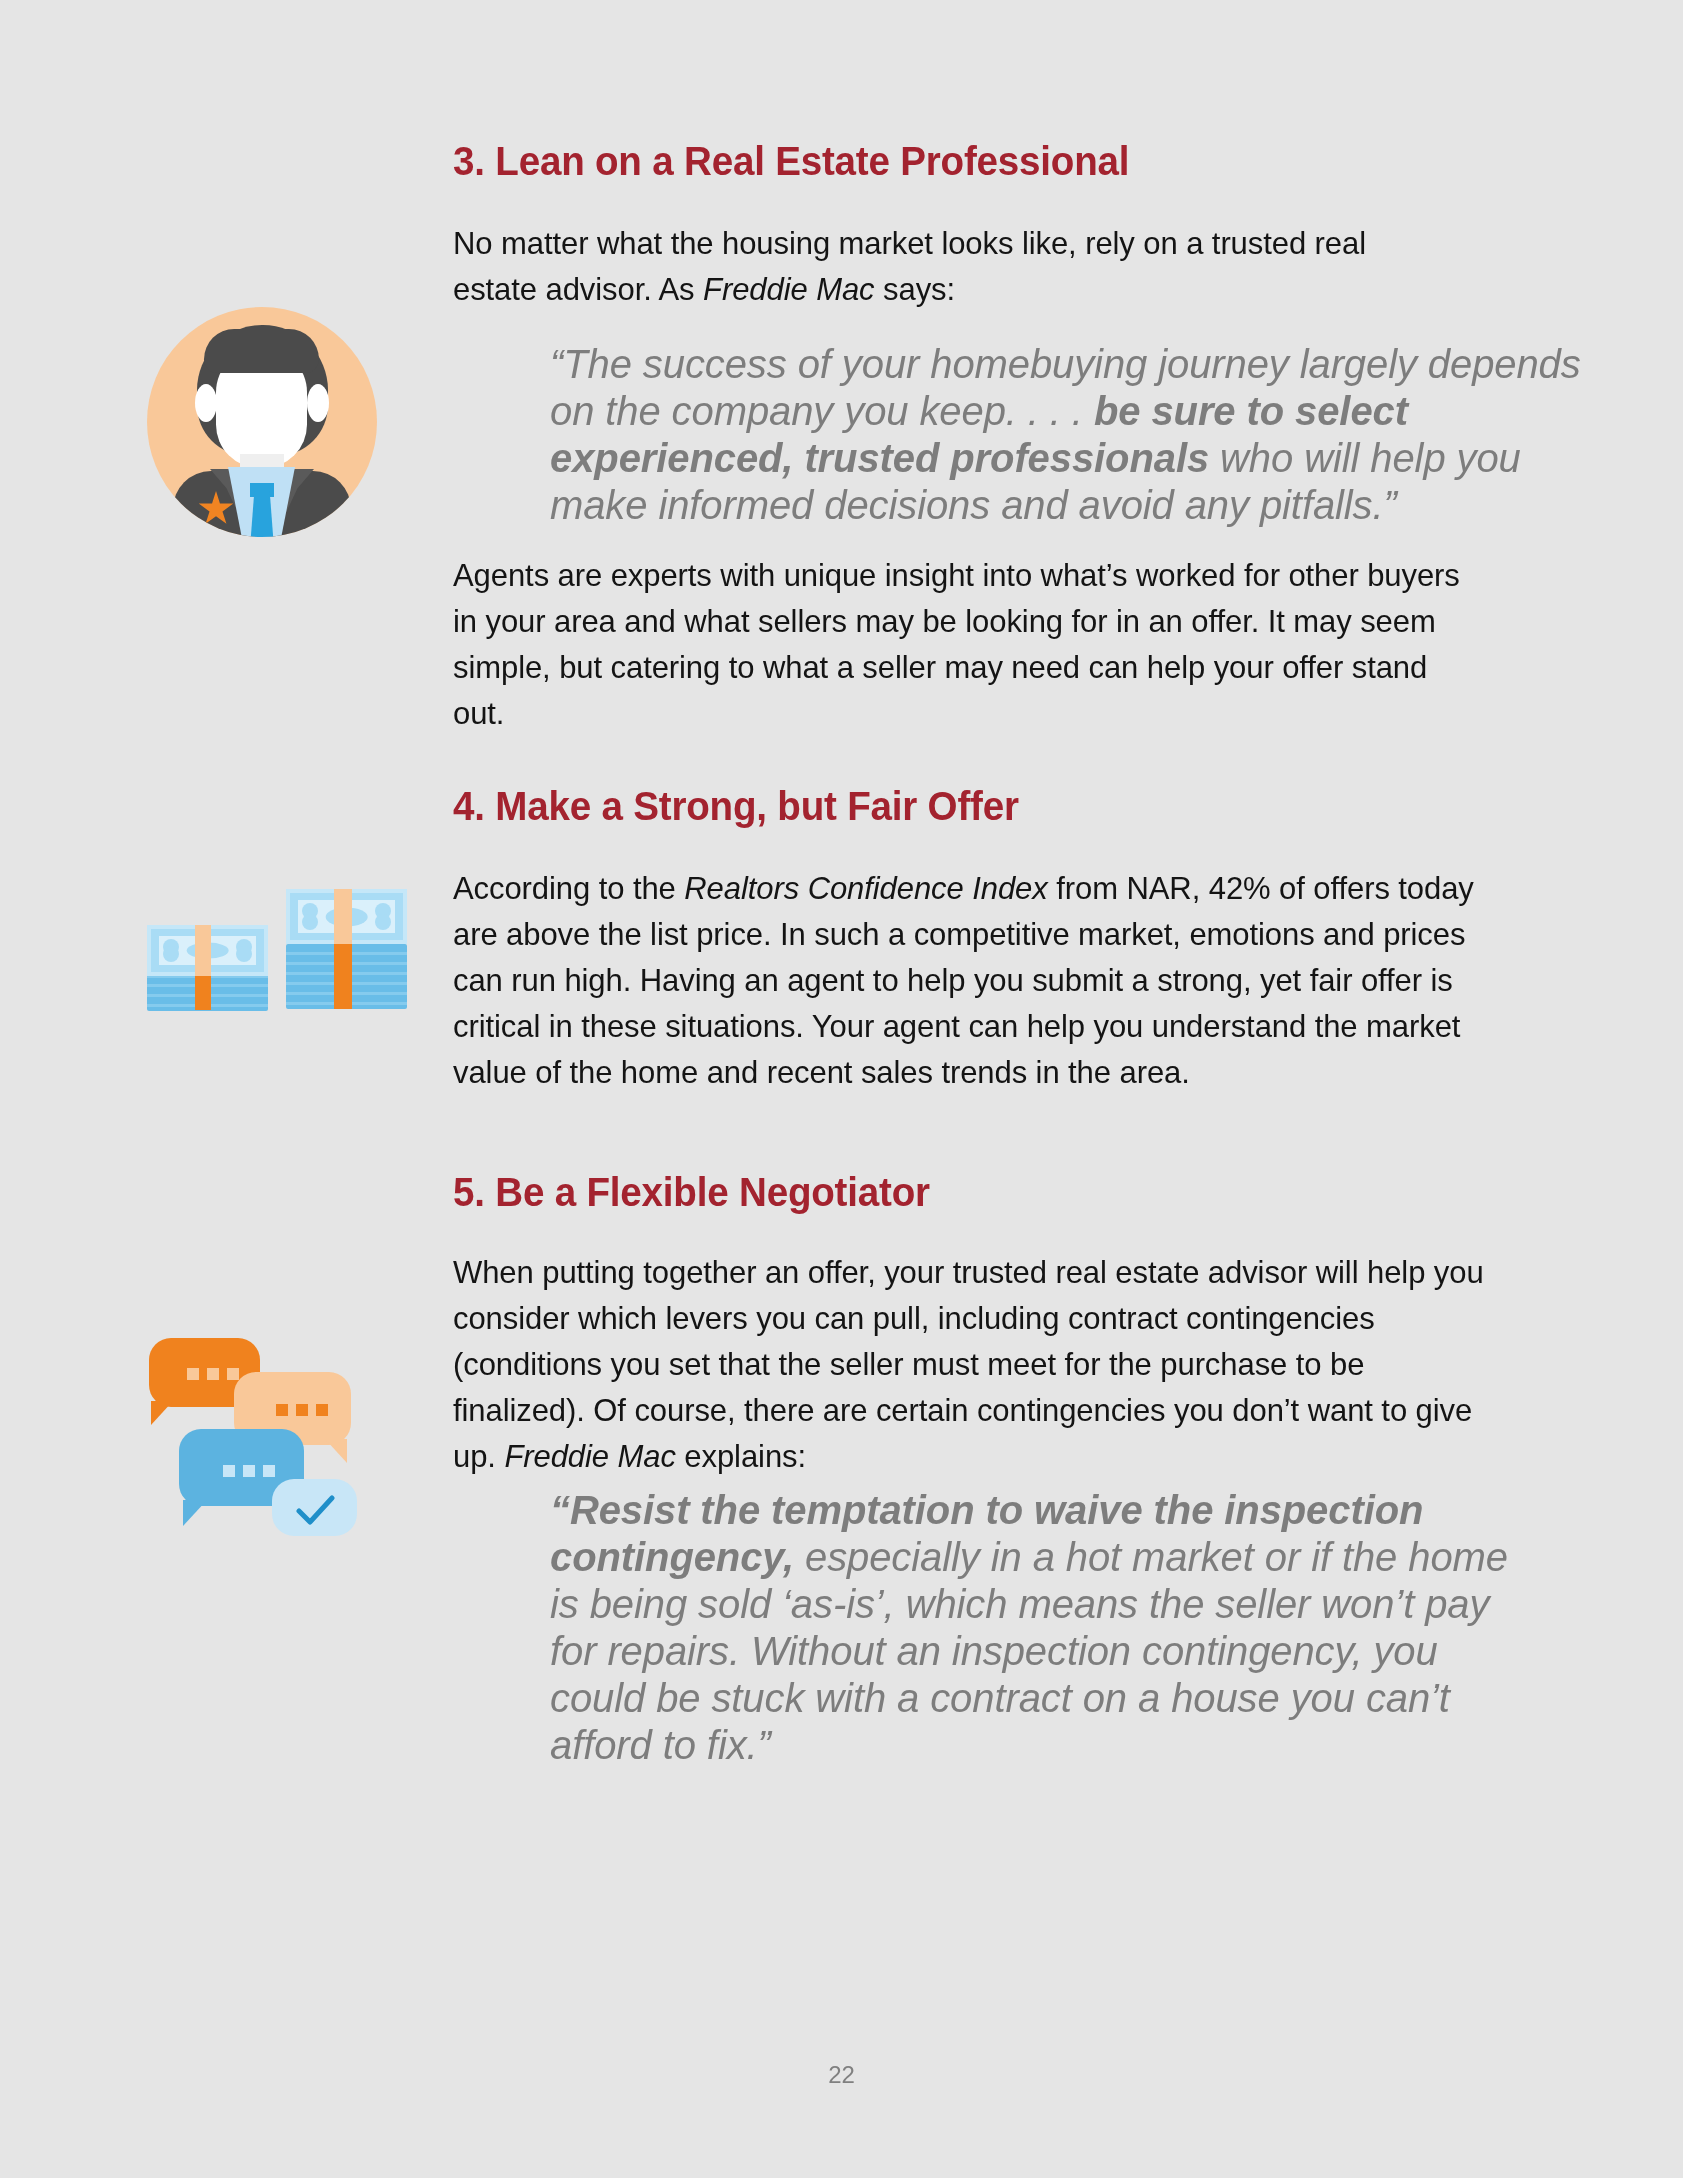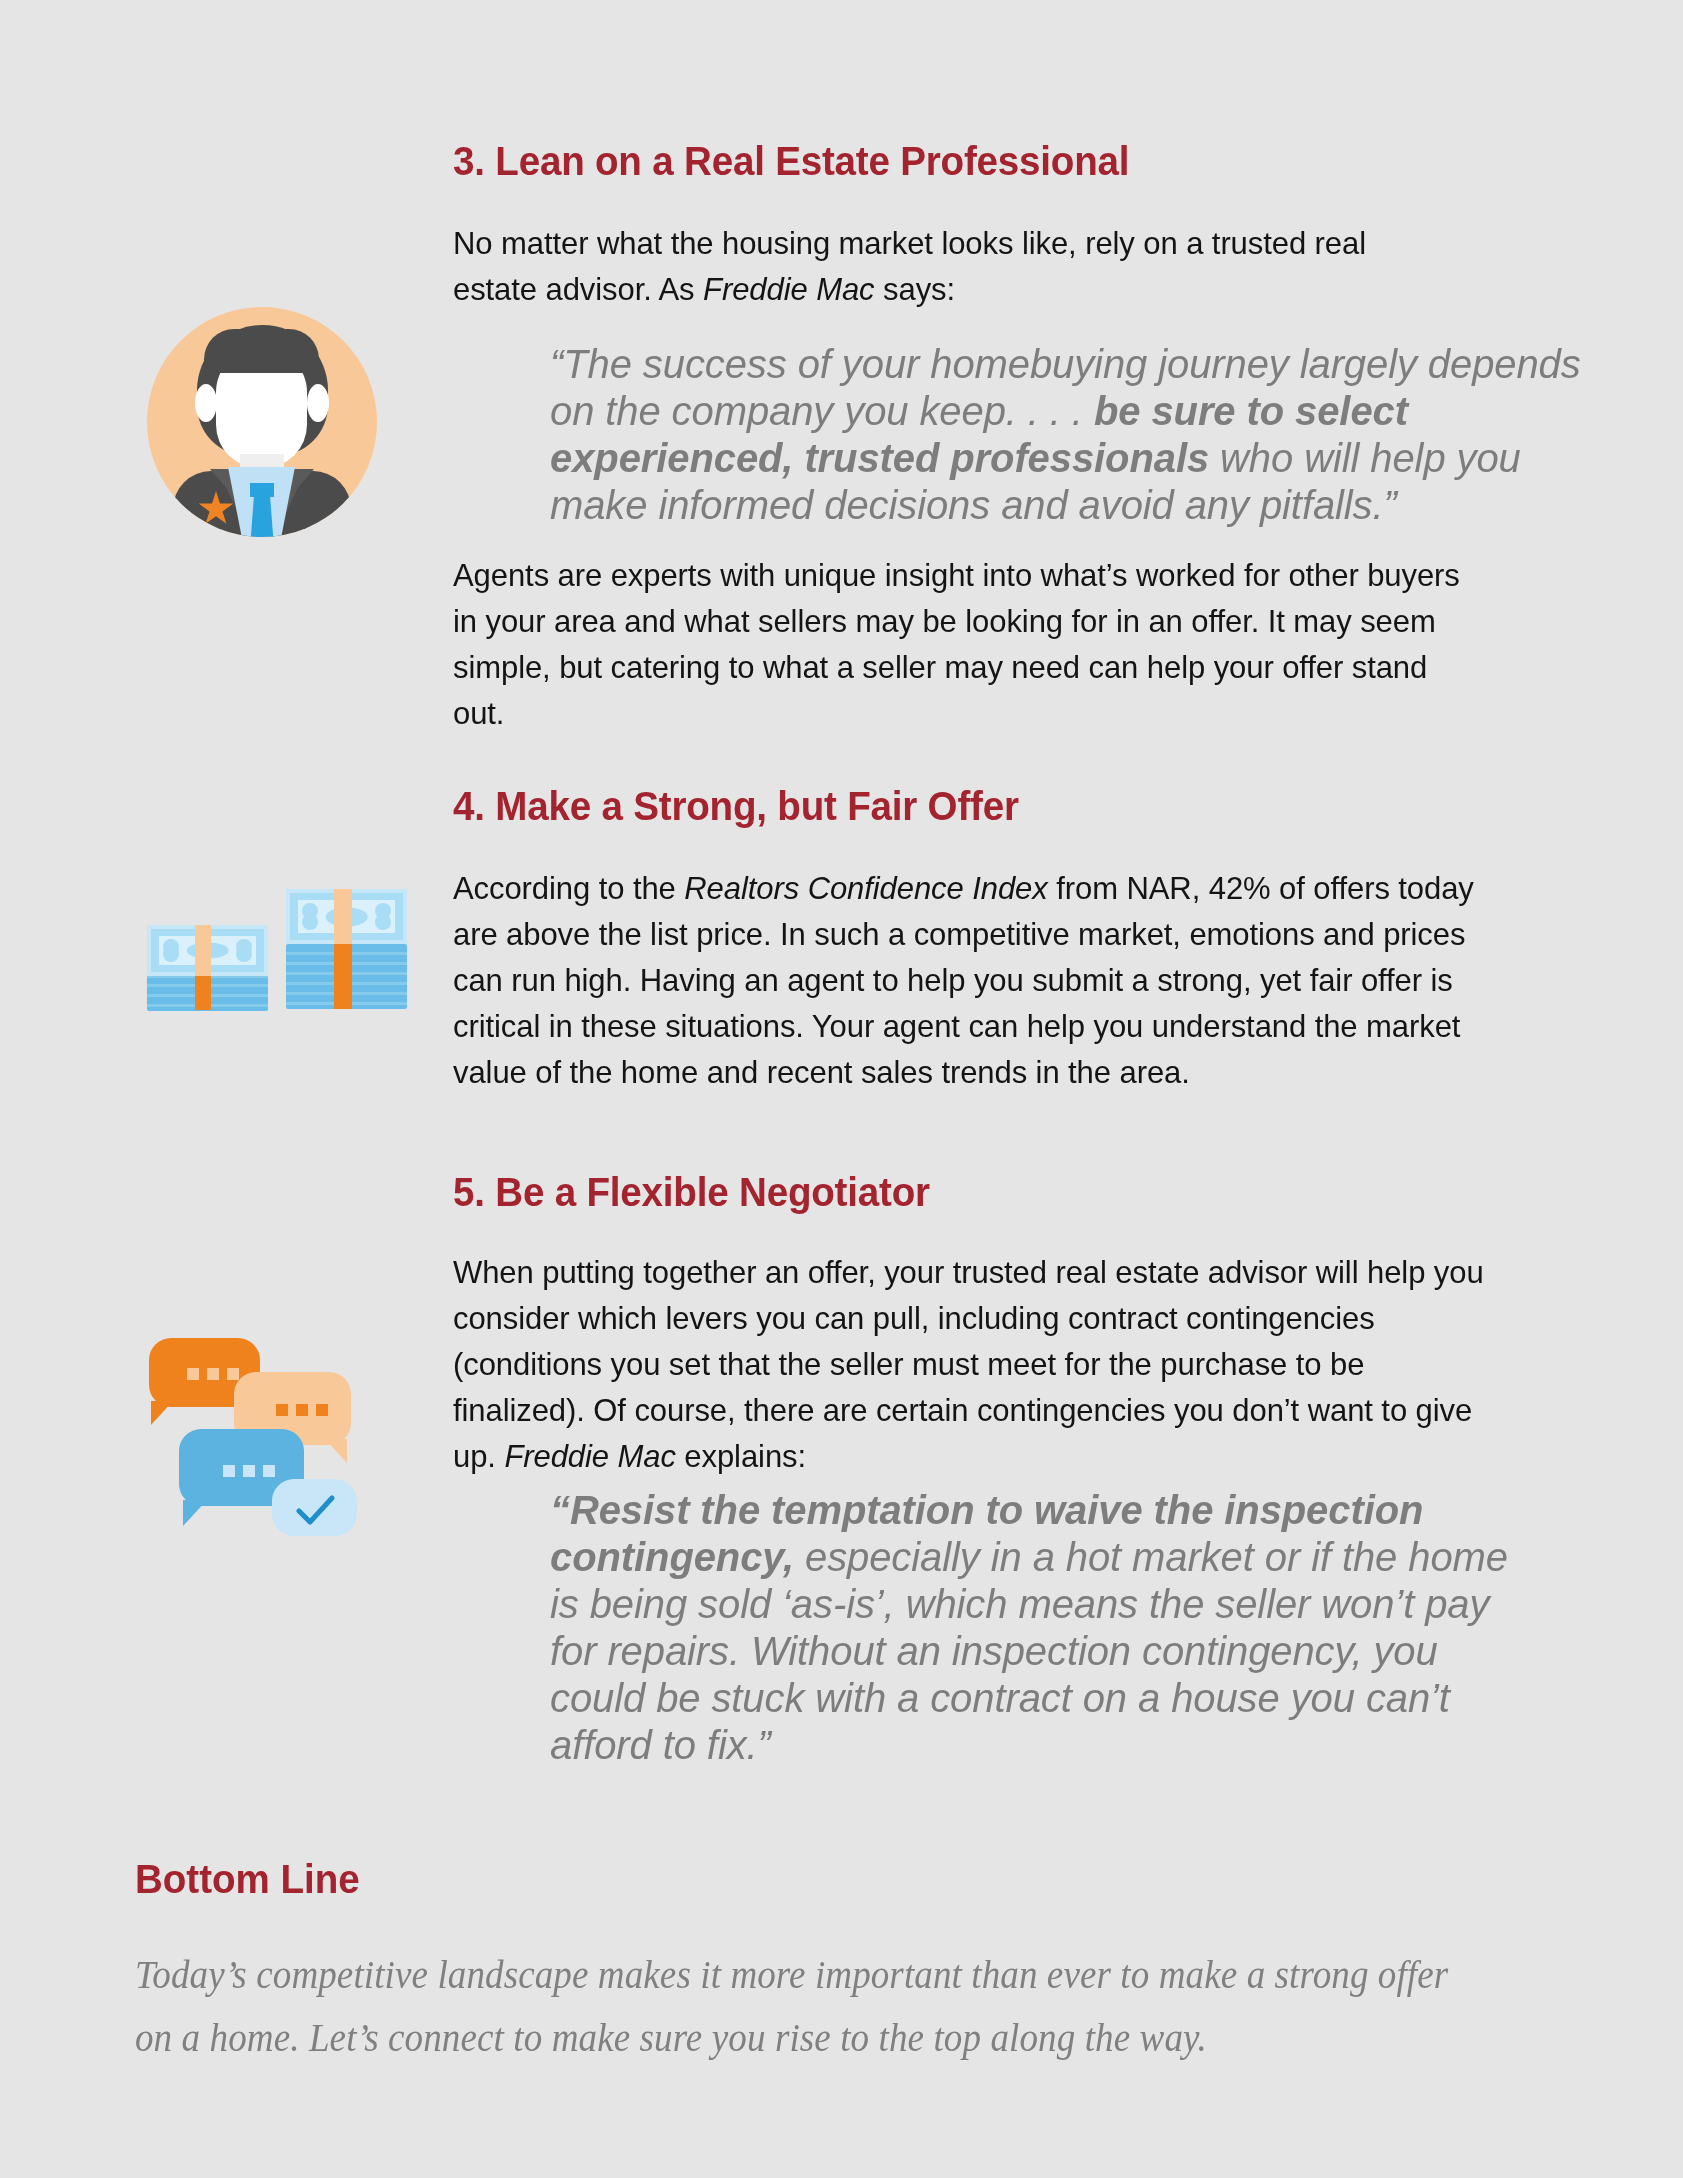--- a/index.html
+++ b/index.html
@@ -374,20 +374,17 @@
 
     <div class="section">
       <h2 class="section-heading" style="position:absolute; top:1170px; left:0;">5. Be a Flexible Negotiator</h2>
 
       <p class="body-text" style="position:absolute; top:1249px; left:0; width:1079px;"><span>When putting together an offer, your trusted real estate advisor will help you consider which levers you can pull, including contract contingencies (conditions you set that the seller must meet for the purchase to be finalized). Of course, there are certain contingencies you don’t want to give up. </span><em class="title-italic">Freddie Mac</em><span> explains:</span></p>
 
       <blockquote class="quote-block" style="position:absolute; top:1487px; left:0; width:990px;"><span class="strong">“Resist the temptation to waive the inspection contingency,</span><span> especially in a hot market or if the home is being sold ‘as-is’, which means the seller won’t pay for repairs. Without an inspection contingency, you could be stuck with a contract on a house you can’t afford to fix.”</span></blockquote>
     </div>
   </div>
 
-  <div class="bottom-line-wrap">
-    <h2 class="bottom-heading">Bottom Line</h2>
-    <p class="bottom-text">Today’s competitive landscape makes it more important than ever to make a strong offer on a home. Let’s connect to make sure you rise to the top along the way.</p>
-  </div>
-
+
+  <div class="page-number">22</div>
 
 </div>
 
 
 </body></html>

